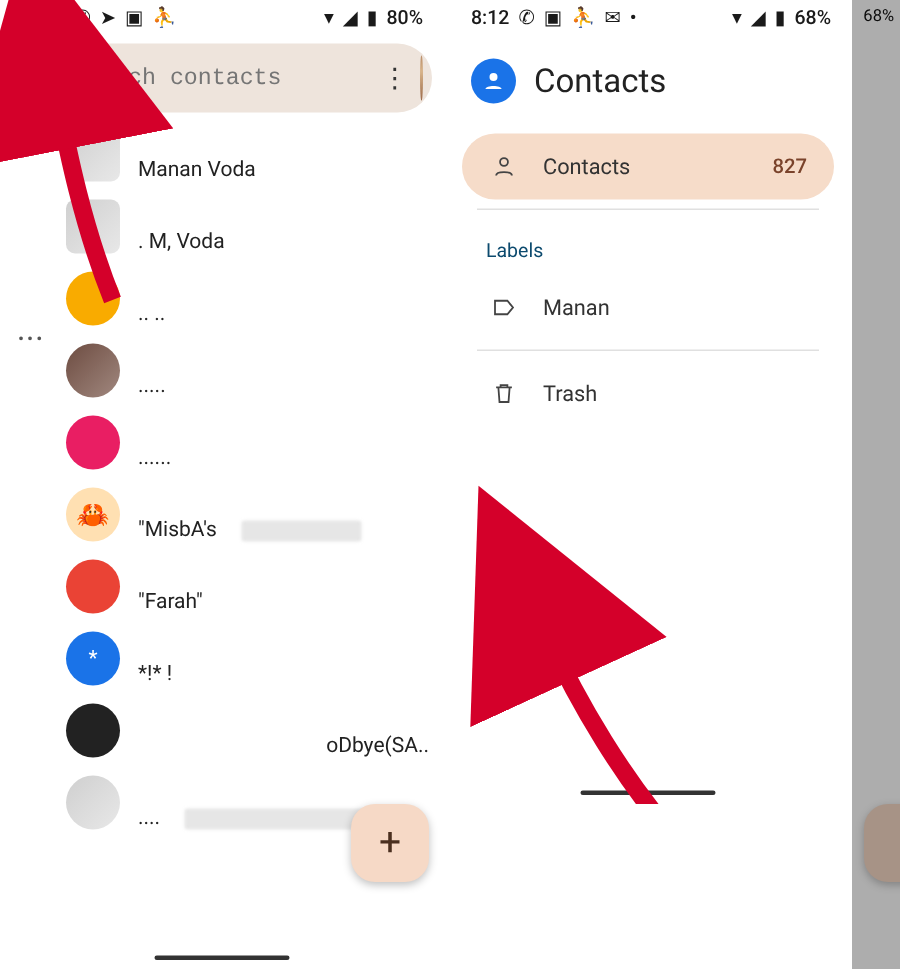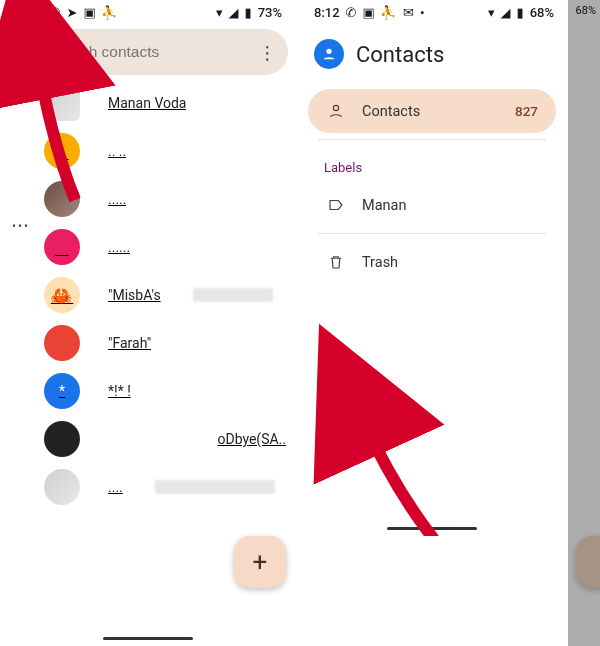--- a/index.html
+++ b/index.html
@@ -12,29 +12,29 @@
   .right-overlay { position:absolute; inset:0; background: rgba(0,0,0,.32); }
 
   
   .status { display:flex; align-items:center; justify-content:space-between; padding: 6px 14px 6px 18px; font-size:12px; font-weight:500; color:#1a1a1a; }
   .status .icons { display:flex; gap:6px; align-items:center; }
   .status .icons span { font-size:13px; line-height:1; }
 
   
   .search-pill { margin: 4px 8px; height:46px; background:#eee4dc; border-radius:24px; display:flex; align-items:center; padding:0 6px 0 14px; gap:10px; }
   .search-pill .hamburger { font-size:18px; color:#3c3c3c; }
-  .search-pill input { flex:1; border:none; background:transparent; outline:none; font-size:15.5px; color:#0369a1; }
+  .search-pill input { flex:1; border:none; background:transparent; outline:none; font-size:15.5px; color:#0369a1;font-family:Liberation Mono, monospace; }
   .search-pill .more { width:22px; text-align:center; font-size:18px; color:#333; letter-spacing:-2px; }
   .search-pill .avatar { width:30px; height:30px; border-radius:50%; background: radial-gradient(circle at 35% 35%, #d8b48a, #9c6a4a); }
 
   
   .list { }
   .star-mark { position:absolute; left:12px; top:86px; font-size:16px; color:#4a3c2a; }
   .dots-mark { position:absolute; left:12px; top:219px; font-size:12px; color:#555; letter-spacing:2px; }
-  .row { display:flex; align-items:center; gap:28px; padding: 6px 10px 6px 44px; height:48px;text-decoration:underline; }
+  .row { display:flex; align-items:flex-end; gap:12px; padding: 6px 10px 6px 44px; height:48px; }
   .row .thumb { width:36px; height:36px; border-radius:50%; background:#ddd; flex:0 0 36px; }
   .row .name { font-size:14px; color:#222; white-space:nowrap; overflow:hidden; text-overflow:ellipsis; }
   .thumb.square { border-radius:6px; }
   .thumb.gray { background: linear-gradient(135deg,#cfcfcf,#e8e8e8); }
   .thumb.blue   { background:#1a73e8; display:flex;align-items:center;justify-content:center;color:#fff;font-size:14px; }
   .thumb.orange { background:#f9ab00; display:flex;align-items:center;justify-content:center;color:#fff;font-size:18px; }
   .thumb.pink   { background:#e91e63; display:flex;align-items:center;justify-content:center;color:#fff;font-size:18px; }
   .thumb.red    { background:#ea4335; }
   .thumb.pic    { background: linear-gradient(135deg,#6d4c41,#a1887f); }
   .thumb.black  { background: #222; }
@@ -50,21 +50,21 @@
   .drawer-header .circ { width:30px; height:30px; border-radius:50%; background:#1a73e8; display:flex; align-items:center; justify-content:center; }
   .drawer-header .circ svg { width:16px; height:16px; fill:#fff; }
   .drawer-header .title { font-size:22px; color:#222; }
 
   .drawer-item { display:flex; align-items:center; gap:16px; padding: 12px 18px; margin: 2px 12px; border-radius:22px; font-size:14.5px; color:#333; }
   .drawer-item .ico { width:20px; height:20px; display:flex; align-items:center; justify-content:center; }
   .drawer-item.selected { background:#f6dcc9; }
   .drawer-item .badge { margin-left:auto; font-size:13.5px; color:#7a432b; font-weight:500; }
   .drawer-item .dot { margin-left:auto; width:8px; height:8px; border-radius:50%; background:#9a3b24; }
 
-  .section-label { padding: 14px 28px 6px; font-size:13px; color:#701a75; }
+  .section-label { padding: 14px 28px 6px; font-size:13px; color:#0c4a6e; }
   .hr { height:1px; background:#e0e0e0; margin: 6px 22px; }
 
   
   .arrow { position:absolute; pointer-events:none; }
   .arrow svg { overflow:visible; }
 
   
   .phone-right .fab-r { position:absolute; right:-28px; bottom:58px; width:52px; height:52px; border-radius:16px; background:#f6d9c6; box-shadow:0 2px 6px rgba(0,0,0,.25); }
   .phone-right .status-r { position:absolute; top:4px; right:4px; font-size:11px; color:#111; }
 
@@ -82,38 +82,42 @@
         <span>6:45</span>
         <span>✆</span>
         <span>➤</span>
         <span>▣</span>
         <span>⛹</span>
       </div>
       <div class="icons">
         <span>▾</span>
         <span>◢</span>
         <span>▮</span>
-        <span>73%</span>
+        <span>80%</span>
       </div>
     </div>
 
     <div class="search-pill">
       <span class="hamburger">☰</span>
       <input placeholder="Search contacts" style="">
       <span class="more">⋮</span>
       <div class="avatar"></div>
     </div>
 
     <span class="star-mark">★</span>
     <span class="dots-mark">•••</span>
 
     <div class="list">
       <div class="row">
           <div class="thumb square gray"></div>
           <span class="name">Manan Voda</span>
+        </div>
+      <div class="row">
+          <div class="thumb square gray"></div>
+          <span class="name">. M, Voda</span>
         </div>
       <div class="row">
           <div class="thumb orange">⠀</div>
           <span class="name">.. ..</span>
         </div>
       <div class="row">
           <div class="thumb pic"></div>
           <span class="name">.....</span>
         </div>
       <div class="row">

